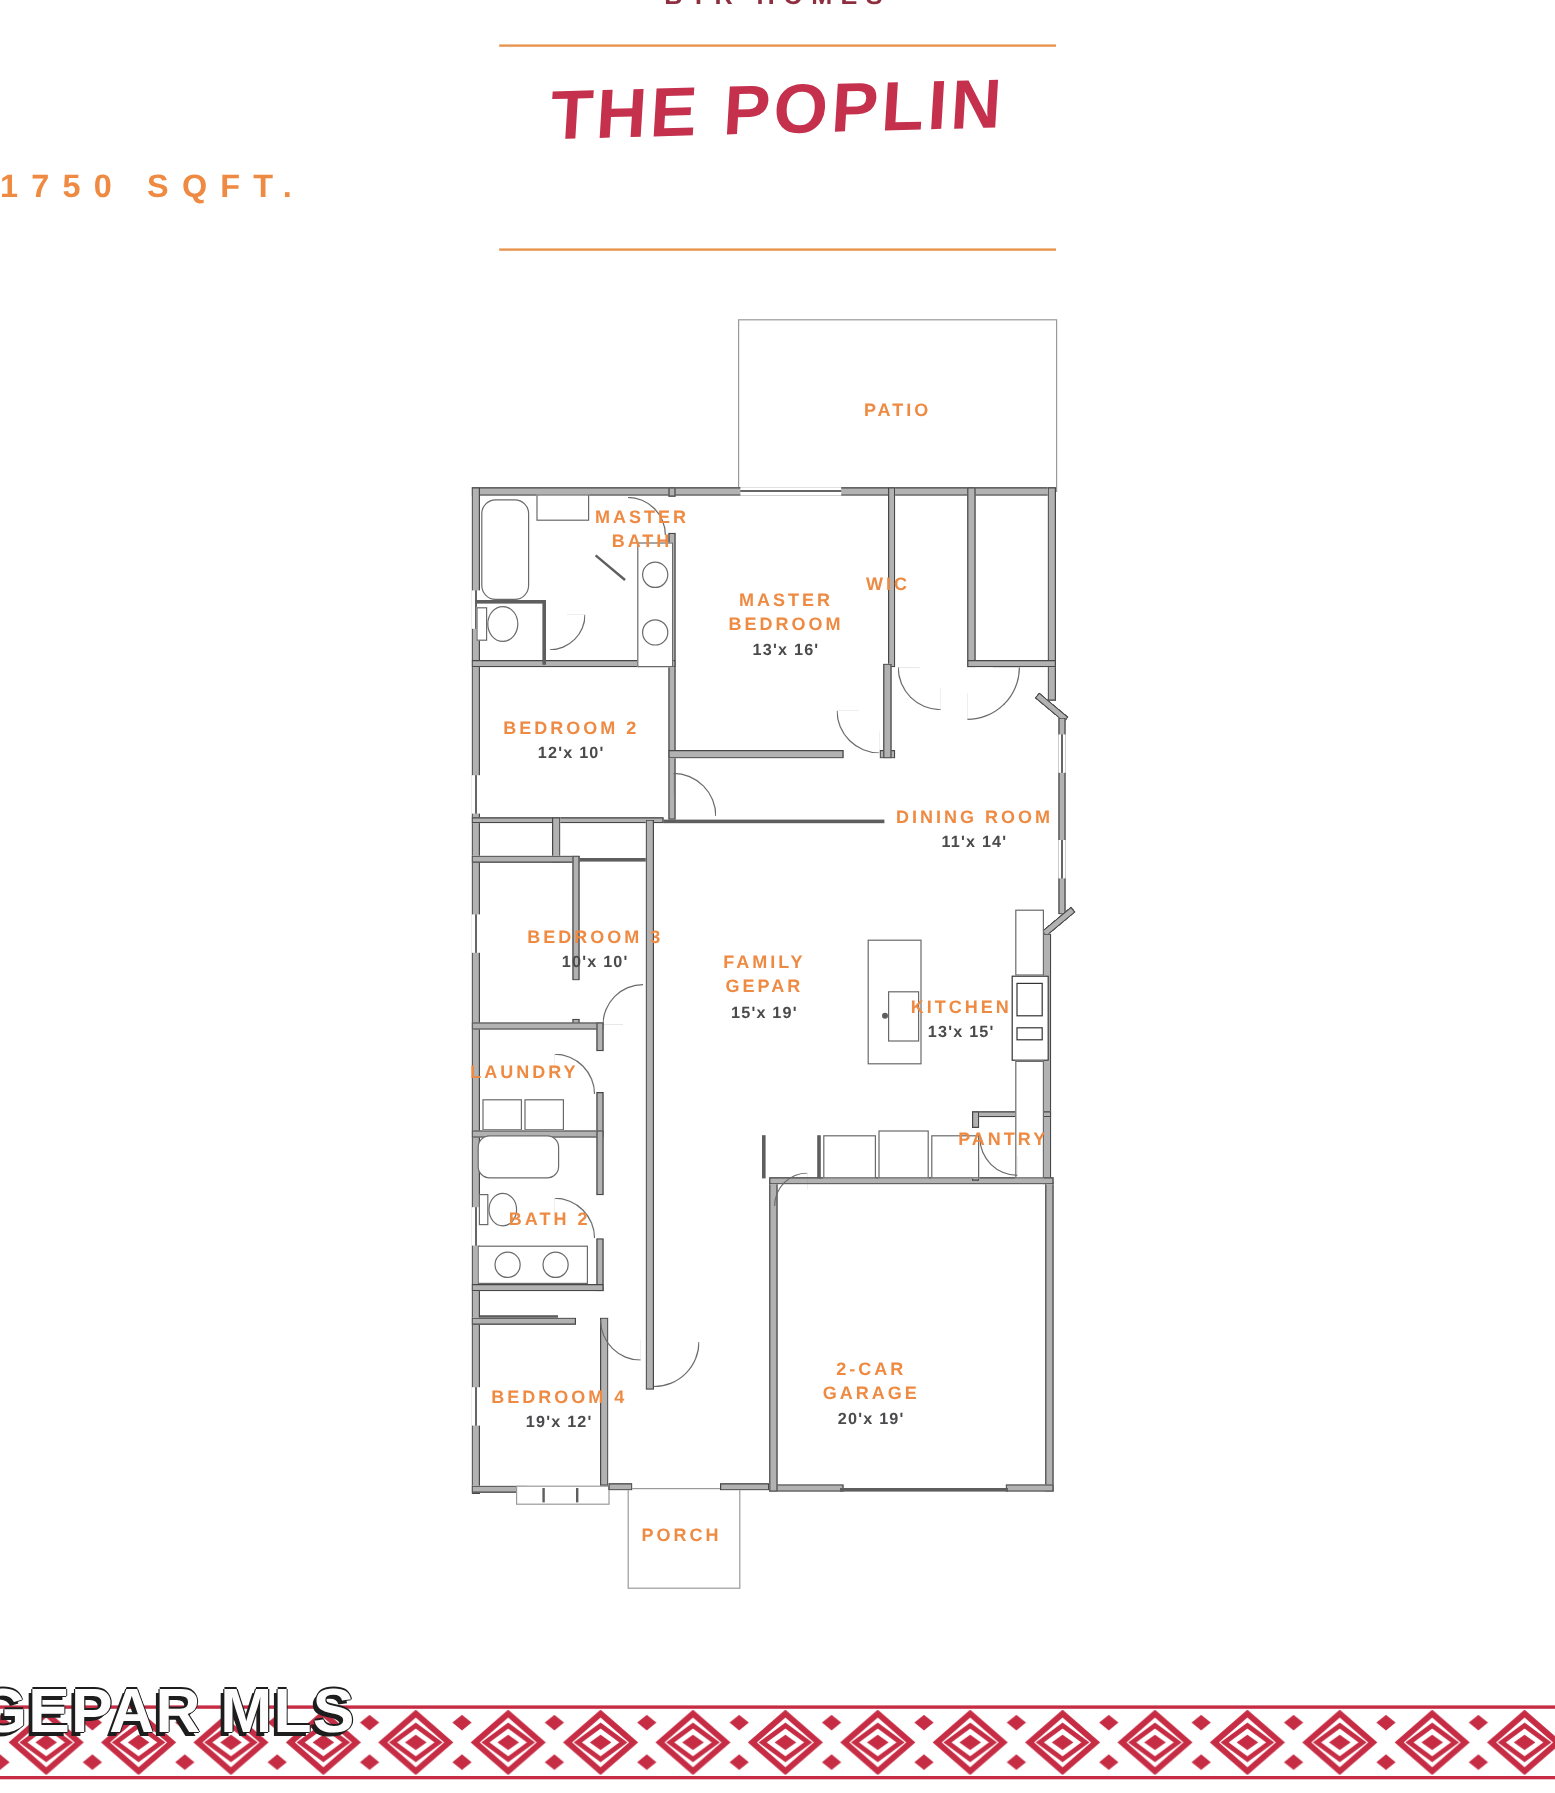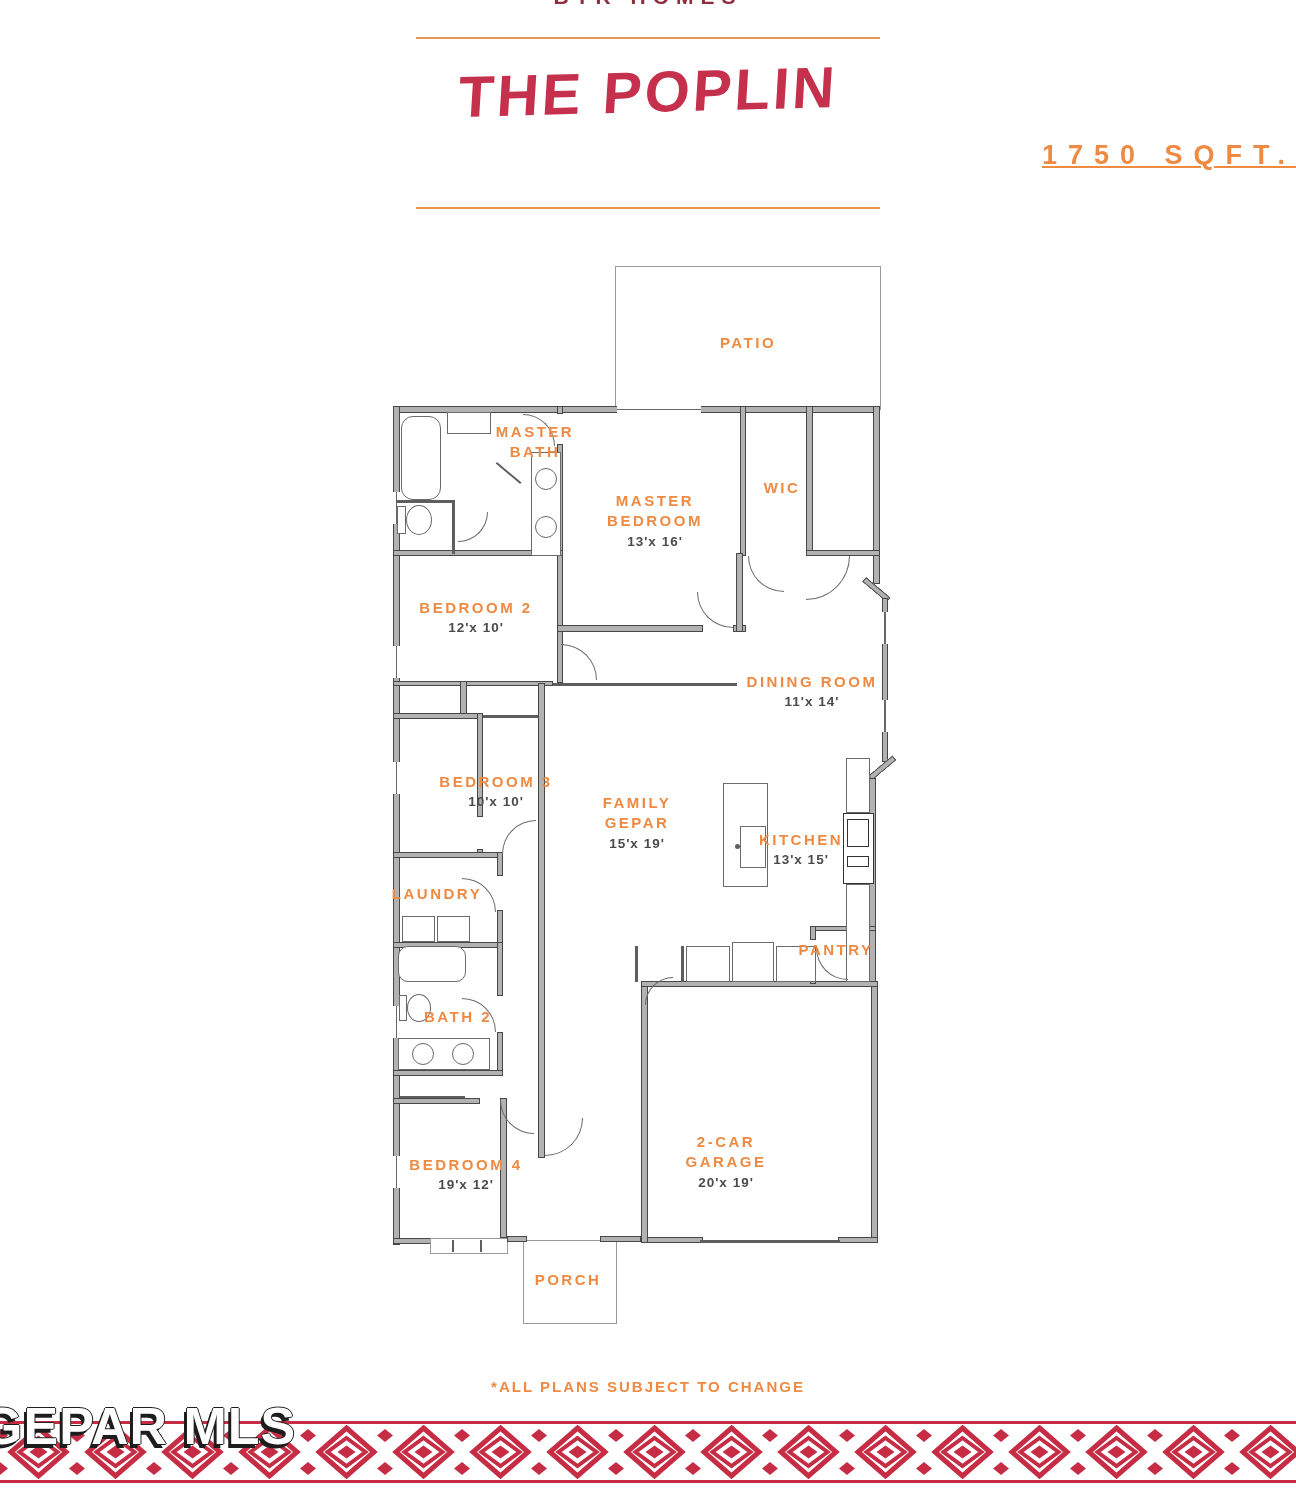--- a/index.html
+++ b/index.html
@@ -5,22 +5,22 @@
   html,body{margin:0;padding:0;background:#fff;}
   .page{position:relative;width:1296px;height:1494px;background:#fff;overflow:hidden;
         font-family:"Liberation Sans",sans-serif;}
   
   .brand-cut{position:absolute;top:-15px;left:0;width:100%;text-align:center;
       font-weight:bold;font-size:21px;letter-spacing:7px;color:#8e2f3f;}
   .rule{position:absolute;height:2px;background:#e8954f;}
   .title{position:absolute;top:58px;left:0;width:100%;text-align:center;
       font-weight:900;font-size:58px;letter-spacing:3px;color:#c5304c;
       transform:skewX(-5deg) rotate(-1.5deg);}
-  .sqft{position:absolute;top:140px;left:0;width:100%;text-align:right;
-      font-weight:bold;font-size:27px;letter-spacing:11px;color:#ee8a42;text-decoration:underline;}
+  .sqft{position:absolute;top:140px;left:0;width:100%;text-align:left;
+      font-weight:bold;font-size:27px;letter-spacing:11px;color:#ee8a42;}
   
   .w{position:absolute;background:#b2b2b2;box-shadow:inset 0 0 0 1px #474747;}
   .t{position:absolute;background:#5e5e5e;}
   .lo{position:absolute;border:1.5px solid #9a9a9a;background:#fff;}
   .fx{position:absolute;border:1.5px solid #6a6a6a;background:#fff;box-sizing:border-box;}
   .circ{border-radius:50%;}
   .winv{position:absolute;background:linear-gradient(to right,#fff 38%,#666 38%,#666 62%,#fff 62%);}
   .winh{position:absolute;background:linear-gradient(to bottom,#fff 38%,#666 38%,#666 62%,#fff 62%);}
   .arc{position:absolute;box-sizing:border-box;}
   .aTL{border-top:1.6px solid #6a6a6a;border-left:1.6px solid #6a6a6a;border-top-left-radius:100% 100%;}
@@ -170,21 +170,21 @@
     <div class="room" style="left:748px;top:333px;">
       <div class="rname">PATIO</div>
     </div>
     <div class="room" style="left:535px;top:422px;width:92px;margin-left:-46px;transform:none;">
       <div class="rname">MASTER BATH</div>
     </div>
     <div class="room" style="left:655px;top:491px;width:132px;margin-left:-66px;transform:none;">
       <div class="rname">MASTER BEDROOM</div>
       <div class="rdims">13'x 16'</div>
     </div>
-    <div class="room" style="left:782px;top:478px;">
+    <div class="room" style="left:740px;top:478px;">
       <div class="rname">WIC</div>
     </div>
     <div class="room" style="left:476px;top:598px;">
       <div class="rname">BEDROOM 2</div>
       <div class="rdims">12'x 10'</div>
     </div>
     <div class="room" style="left:812px;top:672px;">
       <div class="rname">DINING ROOM</div>
       <div class="rdims">11'x 14'</div>
     </div>
@@ -215,21 +215,20 @@
     </div>
     <div class="room" style="left:466px;top:1155px;">
       <div class="rname">BEDROOM 4</div>
       <div class="rdims">19'x 12'</div>
     </div>
     <div class="room" style="left:568px;top:1270px;">
       <div class="rname">PORCH</div>
     </div>
   </div>
 
-  <div class="disclaimer">*ALL PLANS SUBJECT TO CHANGE</div>
   <div class="watermark">GEPAR MLS</div>
 
   <svg class="border-band" width="1296" height="62">
     <defs>
       <pattern id="zz" width="77" height="62" patternUnits="userSpaceOnUse">
         <polygon points="38.5,7 66,31 38.5,55 11,31" fill="none" stroke="#C62D45" stroke-width="5"></polygon>
         <polygon points="38.5,17 57.5,31 38.5,45 19.5,31" fill="none" stroke="#C62D45" stroke-width="4"></polygon>
         <polygon points="38.5,24.5 47.5,31 38.5,37.5 29.5,31" fill="#C62D45"></polygon>
         <polygon points="0,8 8,14.5 0,21 -8,14.5" fill="#C62D45"></polygon>
         <polygon points="77,8 85,14.5 77,21 69,14.5" fill="#C62D45"></polygon>

